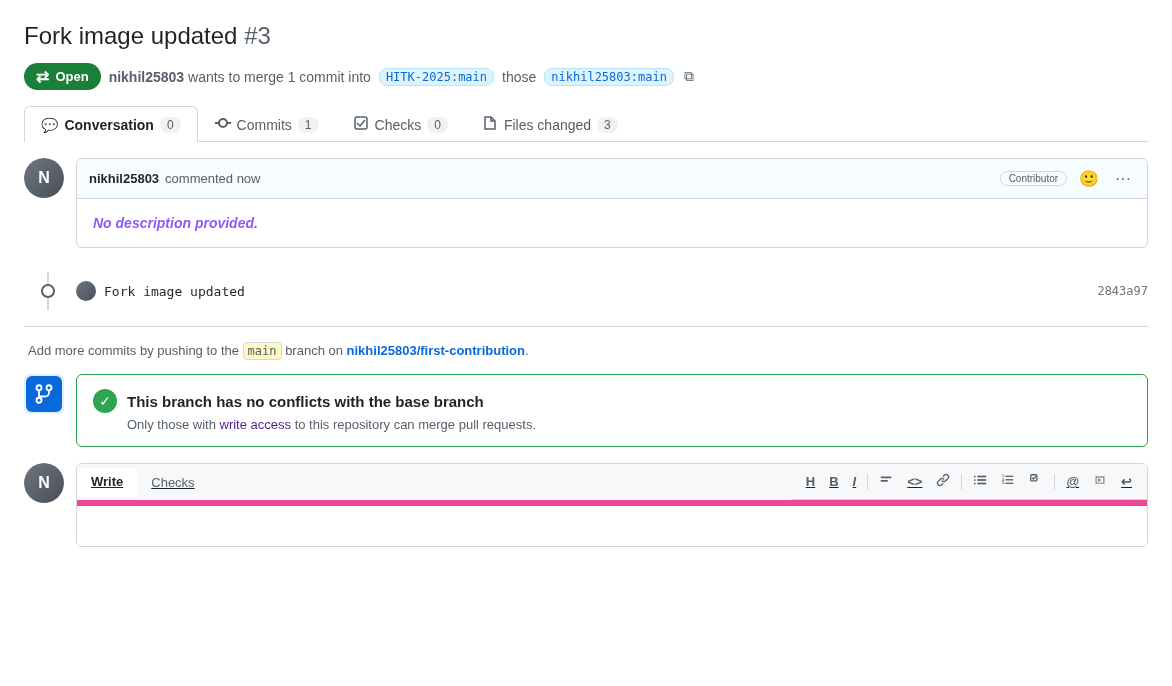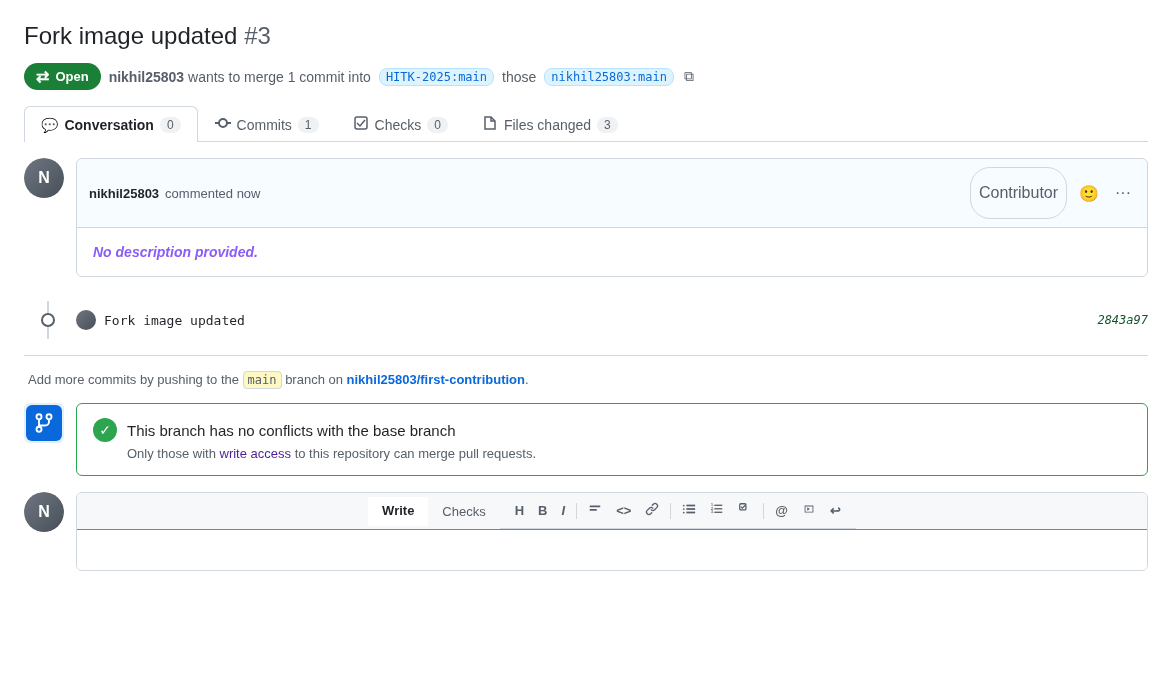--- a/index.html
+++ b/index.html
@@ -176,22 +176,22 @@
       color: #57606a;
     }
     .comment-header-right {
       display: flex;
       align-items: center;
       gap: 8px;
     }
     .contributor-badge {
       border: 1px solid #d0d7de;
       border-radius: 20px;
-      padding: 16px 8px;
-      font-size: 16px;
+      padding: 1px 8px;
+      font-size: 10px;
       color: #57606a;
     }
     .emoji-btn, .more-btn {
       background: none;
       border: none;
       cursor: pointer;
       color: #57606a;
       font-size: 16px;
       padding: 2px 4px;
       border-radius: 4px;
@@ -271,21 +271,21 @@
       border-radius: 50%;
       display: flex;
       align-items: center;
       justify-content: center;
       color: #fff;
       font-size: 14px;
       flex-shrink: 0;
     }
     .merge-title {
       font-size: 15px;
-      font-weight: 400;
+      font-weight: 700;
       color: #1f2328;
     }
     .merge-subtitle {
       font-size: 13px;
       color: #57606a;
       margin-top: 4px;
       padding-left: 34px;
     }
     .merge-subtitle a {
       color: #0969da;
@@ -444,21 +444,21 @@
     <div style="display:flex; align-items:center; padding: 8px 0 8px 8px; gap: 12px;">
       <div style="display:flex; flex-direction:column; align-items:center; width:32px;">
         <div style="width:2px; height:12px; background:#d0d7de;"></div>
         <div style="width:14px;height:14px;border-radius:50%;background:#fff;border:2px solid #57606a;"></div>
         <div style="width:2px; height:12px; background:#d0d7de;"></div>
       </div>
       <div style="display:flex; align-items:center; flex:1; gap:8px;">
         <div style="width:20px;height:20px;border-radius:50%;background:linear-gradient(135deg,#6e7681,#484f58);"></div>
         <span style="font-family:monospace;font-size:13px;color:#1f2328;">Fork image updated</span>
       </div>
-      <span style="font-family:monospace;font-size:12px;color:#14532d;font-style:italic;">2843a97</span>
+      <span style="font-family:monospace;font-size:12px;color:#737373;">2843a97</span>
     </div>
 
     <hr style="border:none;border-top:1px solid #d0d7de;margin:8px 0;">
 
     <p class="add-commits-notice">
       Add more commits by pushing to the
       <code>main</code>
       branch on
       <a>nikhil25803/first-contribution</a>.
     </p>
@@ -486,21 +486,21 @@
           <span>to this repository can merge pull requests.</span>
         </div>
       </div>
     </div>
 
     <div class="reply-editor">
       <div class="avatar">
         <div class="avatar-img">N</div>
       </div>
       <div class="editor-box">
-        <div style="display:flex;align-items:center;justify-content:center;background:#f6f8fa;border-bottom:1px solid #ec4899;">
+        <div style="display:flex;align-items:center;justify-content:space-between;background:#f6f8fa;border-bottom:6px solid #ec4899;text-decoration:underline;">
           <div class="editor-tabs" style="border:none;background:transparent;">
             <button class="editor-tab active">Write</button>
             <button class="editor-tab">Checks</button>
           </div>
           <div class="editor-toolbar">
             <button class="toolbar-btn">H</button>
             <button class="toolbar-btn" style="font-weight:900;">B</button>
             <button class="toolbar-btn" style="font-style:italic;">I</button>
             <div class="toolbar-sep"></div>
             <button class="toolbar-btn">

